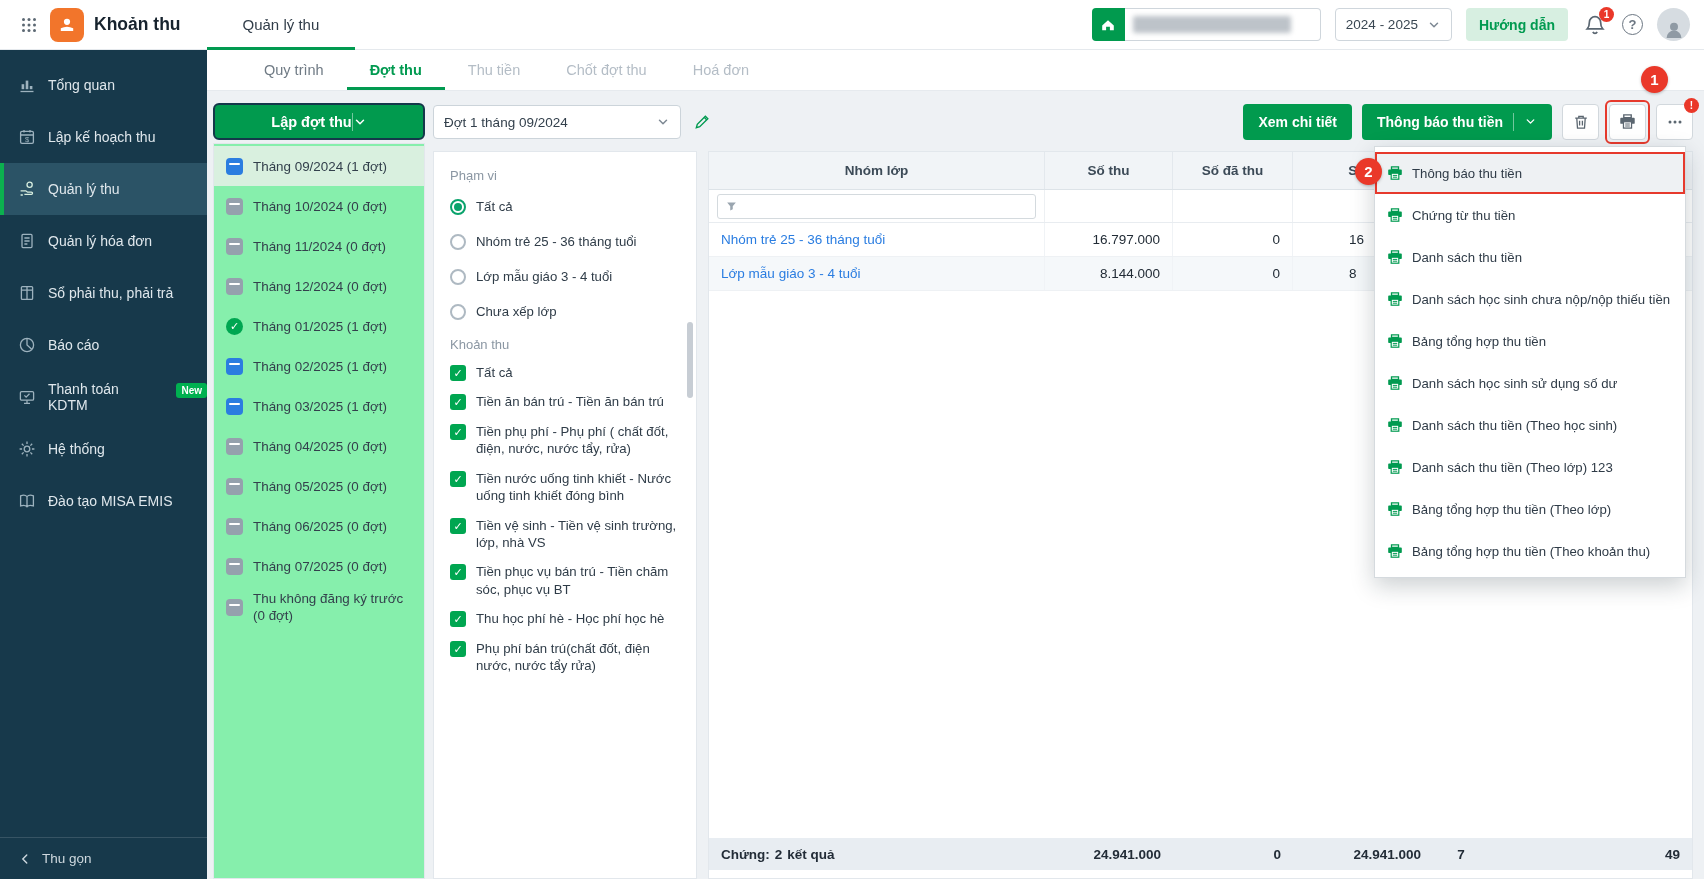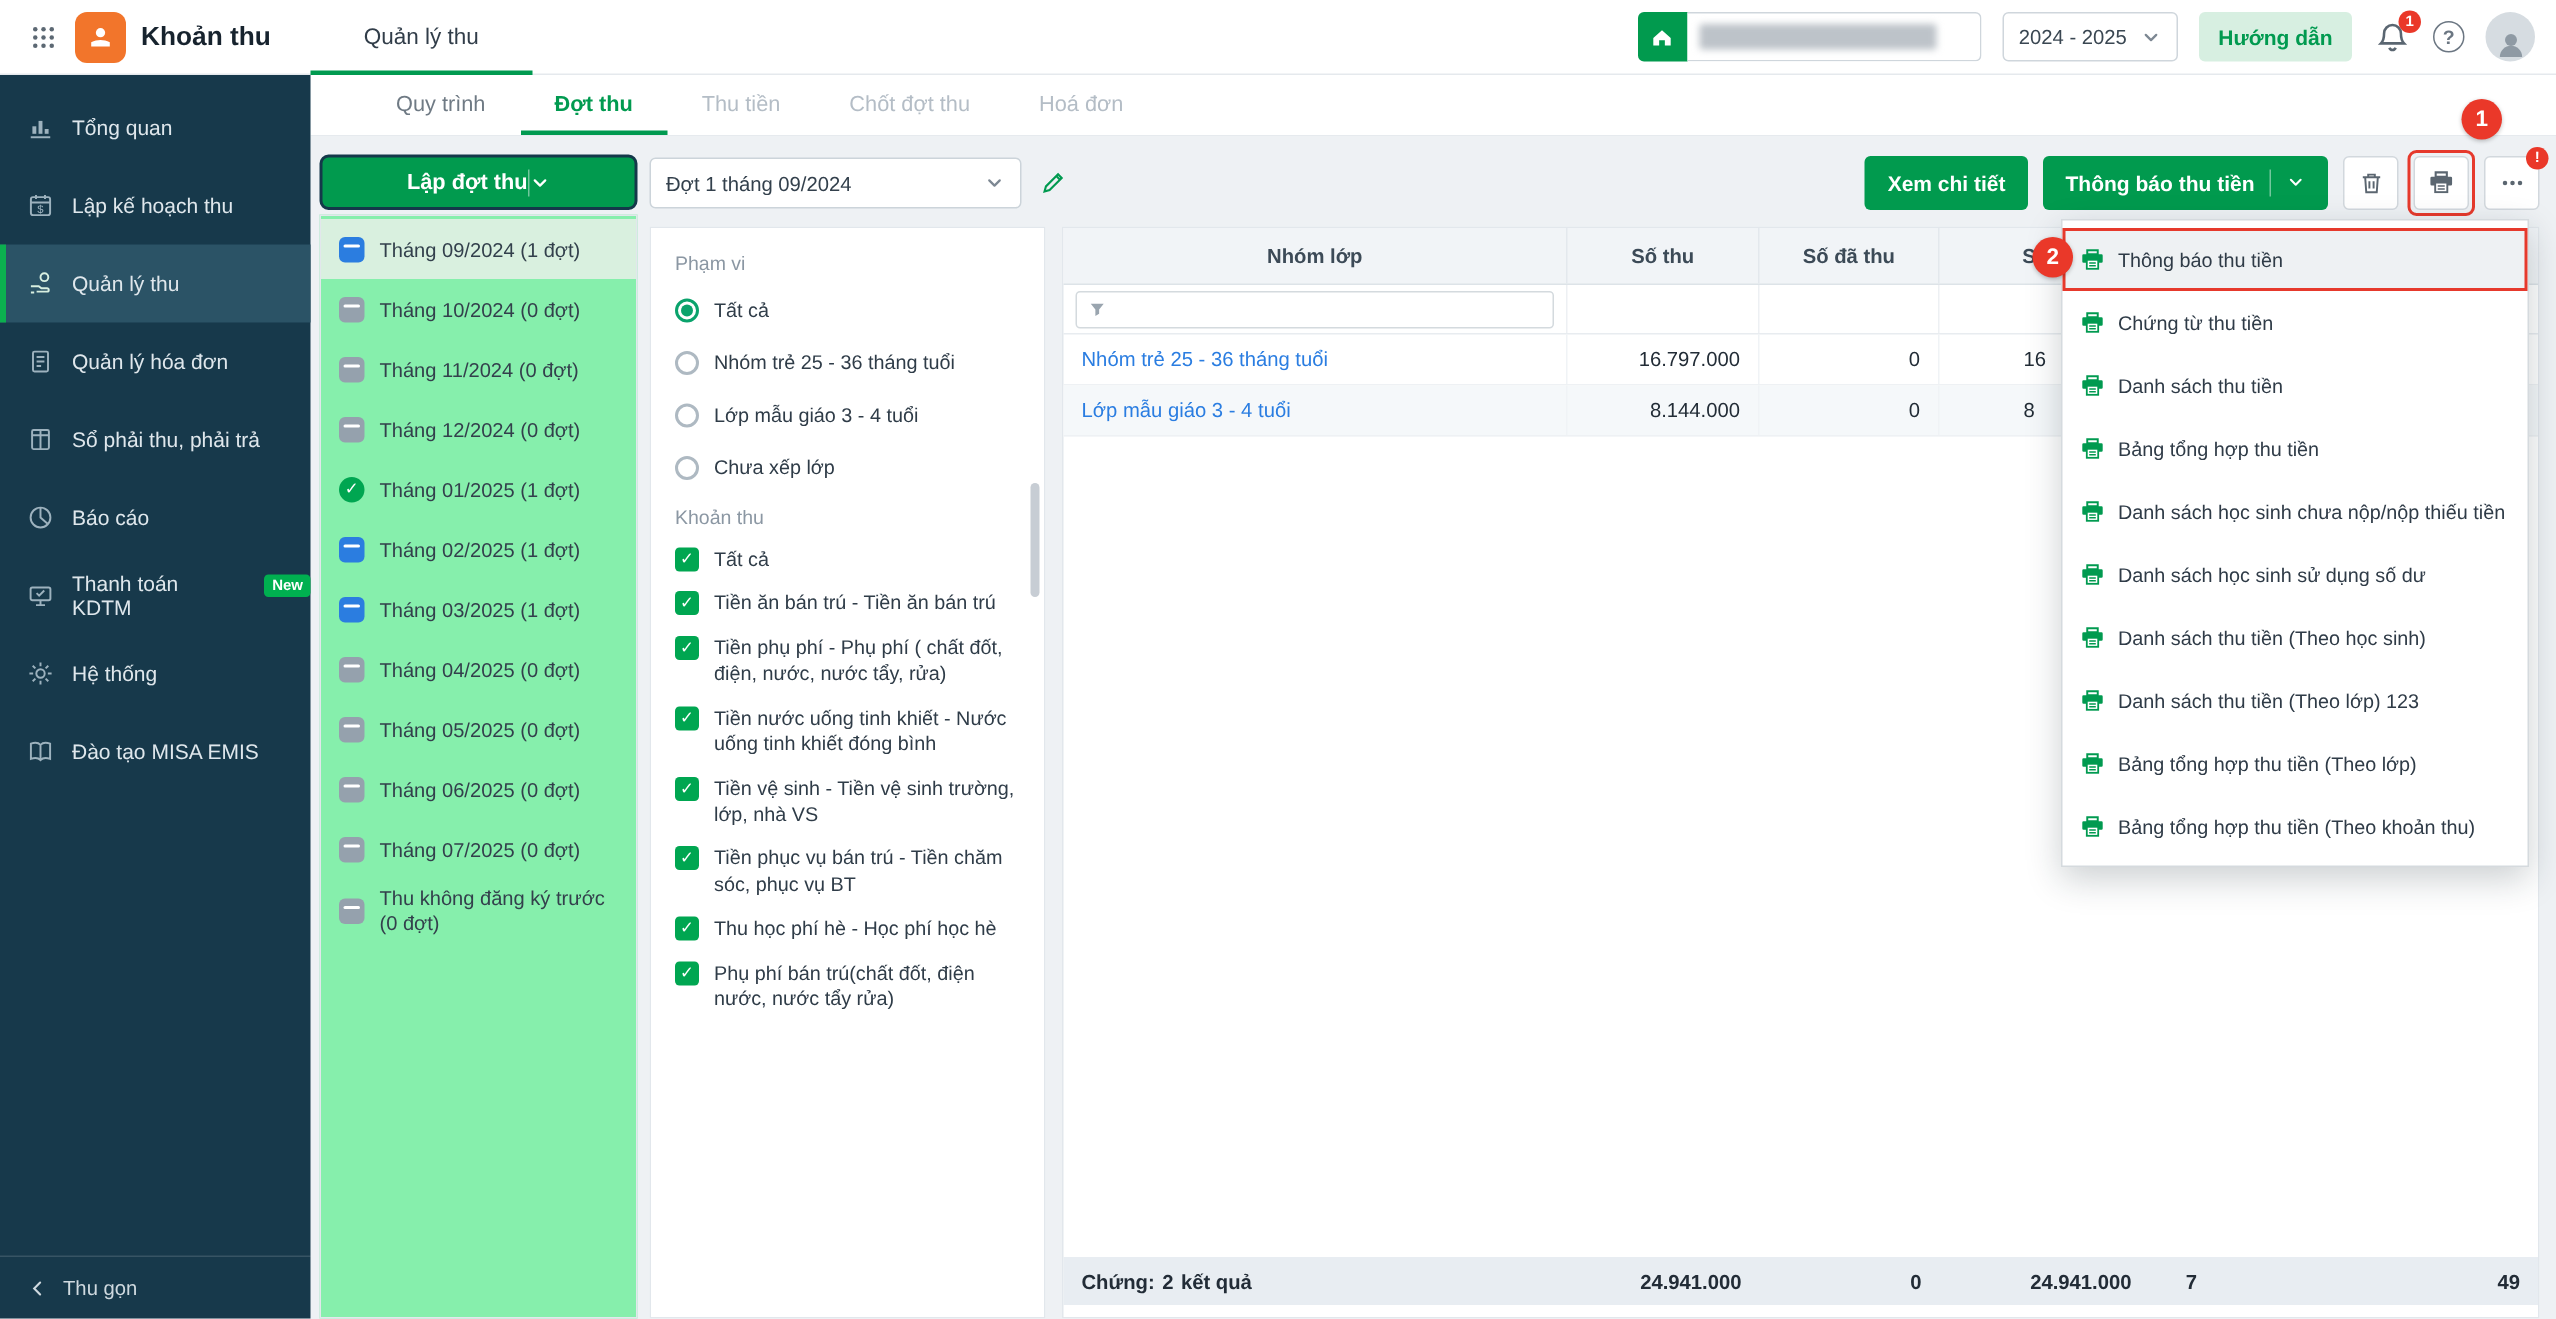--- a/index.html
+++ b/index.html
@@ -603,27 +603,27 @@
   <div class="pm-item">
     <svg class="pm-ic" width="16" height="16">
         <use href="#sym-printer"></use>
       </svg>
     <span class="pm-label">Danh sách thu tiền</span>
   </div>
   <div class="pm-item">
     <svg class="pm-ic" width="16" height="16">
         <use href="#sym-printer"></use>
       </svg>
+    <span class="pm-label">Danh sách học sinh chưa nộp/nộp thiếu tiền</span>
+  </div>
+  <div class="pm-item">
+    <svg class="pm-ic" width="16" height="16">
+        <use href="#sym-printer"></use>
+      </svg>
     <span class="pm-label">Bảng tổng hợp thu tiền</span>
-  </div>
-  <div class="pm-item">
-    <svg class="pm-ic" width="16" height="16">
-        <use href="#sym-printer"></use>
-      </svg>
-    <span class="pm-label">Danh sách học sinh chưa nộp/nộp thiếu tiền</span>
   </div>
   <div class="pm-item">
     <svg class="pm-ic" width="16" height="16">
         <use href="#sym-printer"></use>
       </svg>
     <span class="pm-label">Danh sách học sinh sử dụng số dư</span>
   </div>
   <div class="pm-item">
     <svg class="pm-ic" width="16" height="16">
         <use href="#sym-printer"></use>

